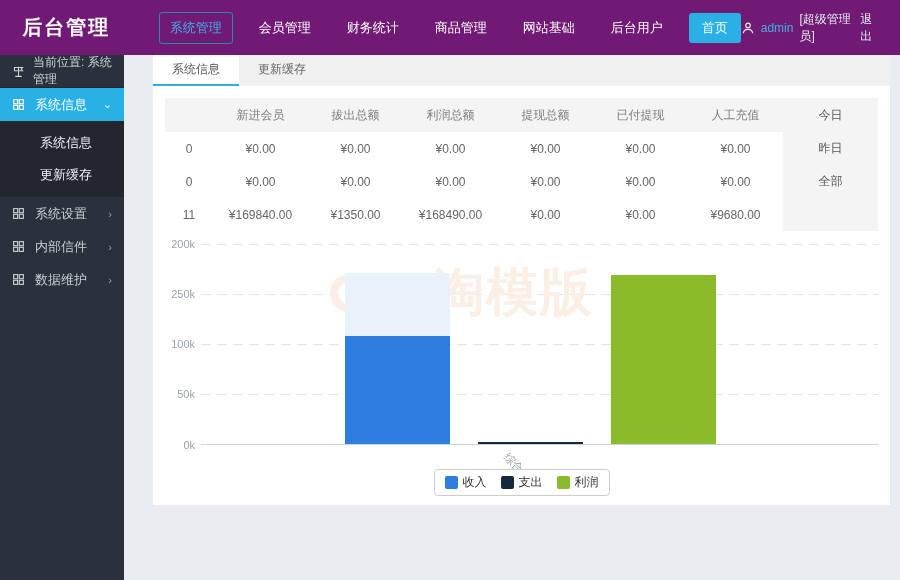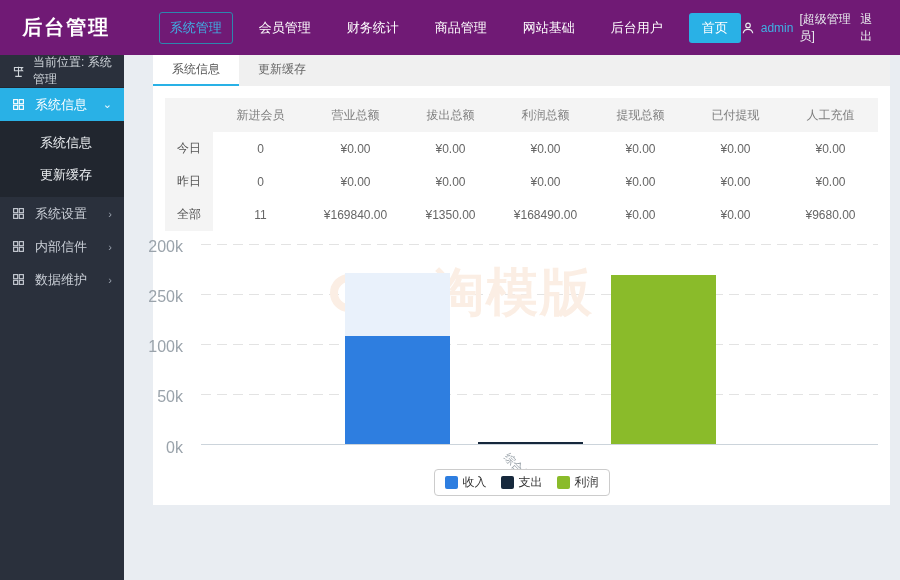--- a/index.html
+++ b/index.html
@@ -49,21 +49,21 @@
     grid-template-columns:48px repeat(7,1fr);
     grid-template-rows:34px 33px 33px 33px; font-size:12px; }
   .stat-table > div { display:flex; align-items:center; justify-content:center; }
   .th { color:#7e7e7e; }
   .rowlab { color:#555; }
   .td { background:#fff; color:#666; }
 
   
   .chart { position:relative; height:262px; margin:5px 12px 0; }
   .ylabels { position:absolute; left:0; top:8px; width:30px; height:201px; }
-  .ylabels div { position:absolute; right:12px; font-size:16px; color:#9aa3ab; }
+  .ylabels div { position:absolute; right:0; font-size:11px; color:#9aa3ab; }
   .plot { position:absolute; left:36px; right:0; top:8px; height:201px; }
   .gl { position:absolute; left:0; right:0; height:1px;
     background:repeating-linear-gradient(to right,#e3e3e3 0 10px,transparent 10px 16px); }
   .gl.axis { background:#ccd4db; }
   .watermark { position:absolute; left:129px; top:14px; display:flex;
     align-items:center; gap:10px; z-index:1; pointer-events:none; }
   .wm-ring { width:38px; height:38px; border:8px solid #fbeee4; border-radius:50%; }
   .wm-text { font-size:52px; font-weight:bold; color:#fbeee4; letter-spacing:2px;
     font-family:"Liberation Sans",sans-serif; }
   .bar { position:absolute; bottom:1px; width:105px; min-height:2px; z-index:2;
@@ -177,21 +177,20 @@
 <main class="card">
 
   <div class="tabbar">
     <div class="tab active">系统信息</div>
     <div class="tab">更新缓存</div>
   </div>
 
   <div class="stat-table">
     <div class="th"></div>
     <div class="th">新进会员</div>
-    <div class="th">营业总额</div>
     <div class="th">拔出总额</div>
     <div class="th">利润总额</div>
     <div class="th">提现总额</div>
     <div class="th">已付提现</div>
     <div class="th">人工充值</div>
 
     <div class="rowlab">今日</div>
     <div class="td">0</div>
     <div class="td">¥0.00</div>
     <div class="td">¥0.00</div>

